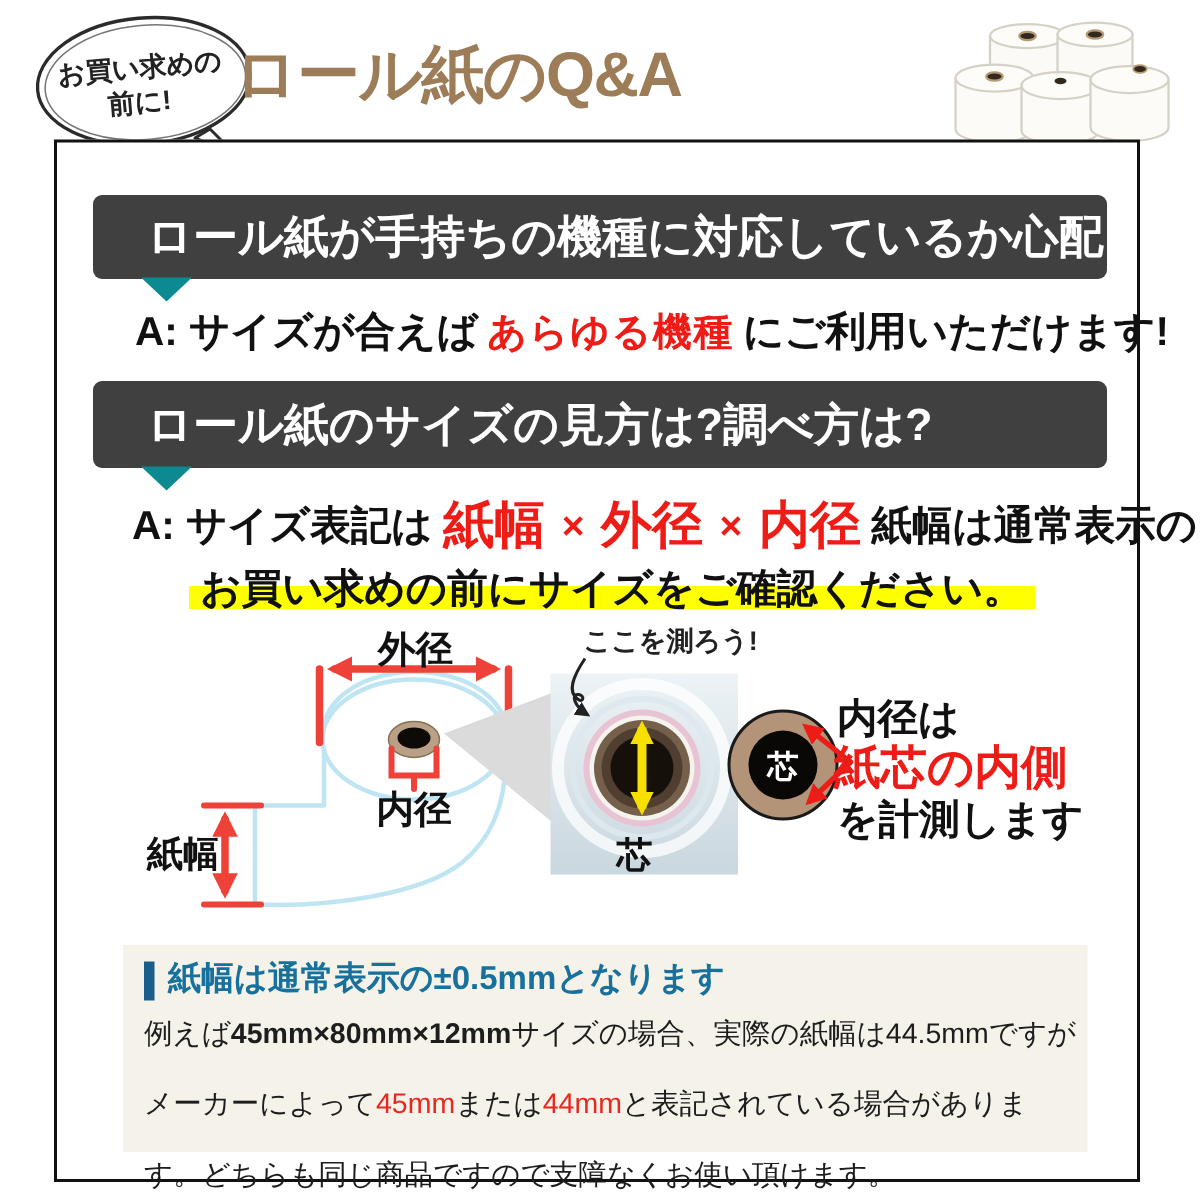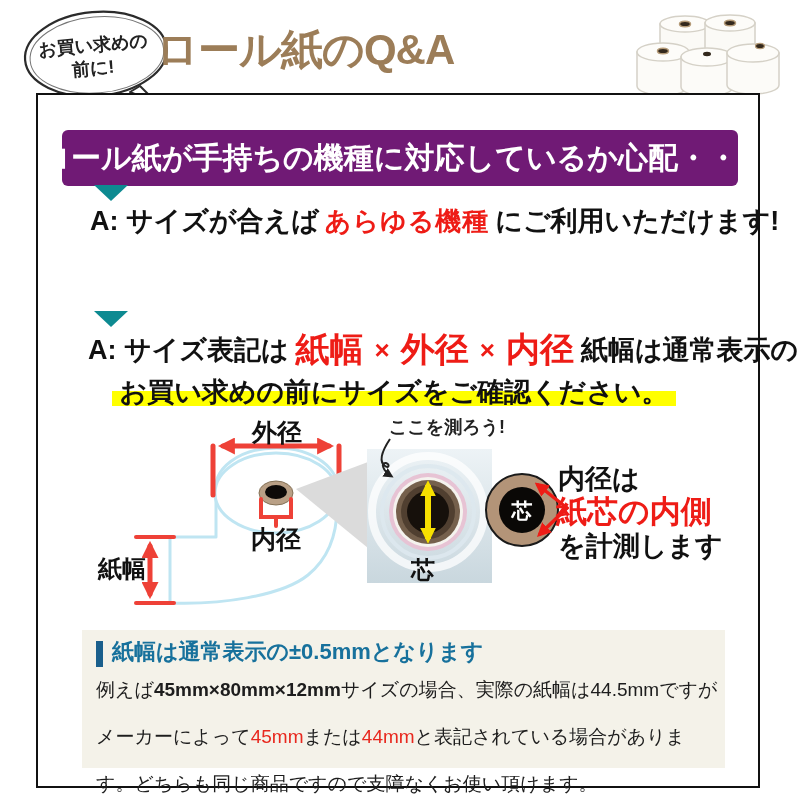--- a/index.html
+++ b/index.html
@@ -13,23 +13,23 @@
   .title{
     left:156px;top:16px;font-size:42px;line-height:1.05;font-weight:800;
     color:#9c7d58;letter-spacing:-1px;white-space:nowrap;margin-top:12px;
   }
 
   
   .main-box{left:36px;top:93px;width:720px;height:691px;border:2px solid #111;background:#fff;}
 
   
   .banner{
-    left:62px;width:676px;background:#701a75;border-radius:6px;color:#fff;
+    left:62px;width:676px;background:#404040;border-radius:6px;color:#fff;
     font-weight:800;font-size:30px;display:flex;align-items:center;
-    padding-left:36px;box-sizing:border-box;white-space:nowrap;justify-content:flex-end;
+    padding-left:36px;box-sizing:border-box;white-space:nowrap;
   }
   .banner1{top:130px;height:56px;}
   .banner2{top:254px;height:58px;}
   .tail{
     width:0;height:0;border-left:17px solid transparent;border-right:17px solid transparent;
     border-top:16px solid #0d8a91;
   }
   .tail1{left:94px;top:185px;}
   .tail2{left:94px;top:311px;}
 
@@ -38,21 +38,21 @@
     left:62px;width:700px;display:flex;align-items:center;white-space:nowrap;
     font-weight:800;color:#111;
   }
   .answer1{top:194px;height:54px;padding-left:28px;font-size:27px;}
   .answer2{top:324px;height:52px;padding-left:26px;font-size:27px;}
   .red-big{color:#ee1c16;font-size:26px;font-weight:800;margin:0 6px;letter-spacing:1px;}
   .red-term{color:#ee1c16;font-size:34px;font-weight:800;margin:0 7px;}
   .red-x{color:#ee1c16;font-size:26px;font-weight:800;margin:0 4px;}
 
   
-  .notice{left:2px;top:374px;width:784px;text-align:center;font-size:27px;font-weight:800;}
+  .notice{left:16px;top:374px;width:784px;text-align:center;font-size:27px;font-weight:800;}
   .hl{
     background:linear-gradient(to bottom,rgba(0,0,0,0) 46%,#ffff00 46%,#ffff00 97%,rgba(0,0,0,0) 97%);
     padding:0 8px;
   }
 
   
   .note-box{left:82px;top:630px;width:643px;height:138px;background:#f4f2e9;}
   .note-heading{left:96px;top:637px;display:flex;align-items:flex-end;}
   .note-bar{width:7px;height:26px;background:#1a5f8c;margin-right:9px;}
   .note-heading-text{font-size:22px;font-weight:800;color:#17719c;white-space:nowrap;}
@@ -115,20 +115,23 @@
     <span>ロール紙が手持ちの機種に対応しているか心配・・</span>
   </div>
   <div class="abs tail tail1"></div>
   <div class="abs answer answer1">
     <span>A:</span>&nbsp;
     <span>サイズが合えば</span>
     <span class="red-big">あらゆる機種</span>
     <span>にご利用いただけます!</span>
   </div>
 
+  <div class="abs banner banner2">
+    <span>ロール紙のサイズの見方は?調べ方は?</span>
+  </div>
   <div class="abs tail tail2"></div>
   <div class="abs answer answer2">
     <span>A:</span>&nbsp;
     <span>サイズ表記は</span>
     <span class="red-term">紙幅</span>
     <span class="red-x">×</span>
     <span class="red-term">外径</span>
     <span class="red-x">×</span>
     <span class="red-term">内径</span>
     <span>紙幅は通常表示の。</span>

